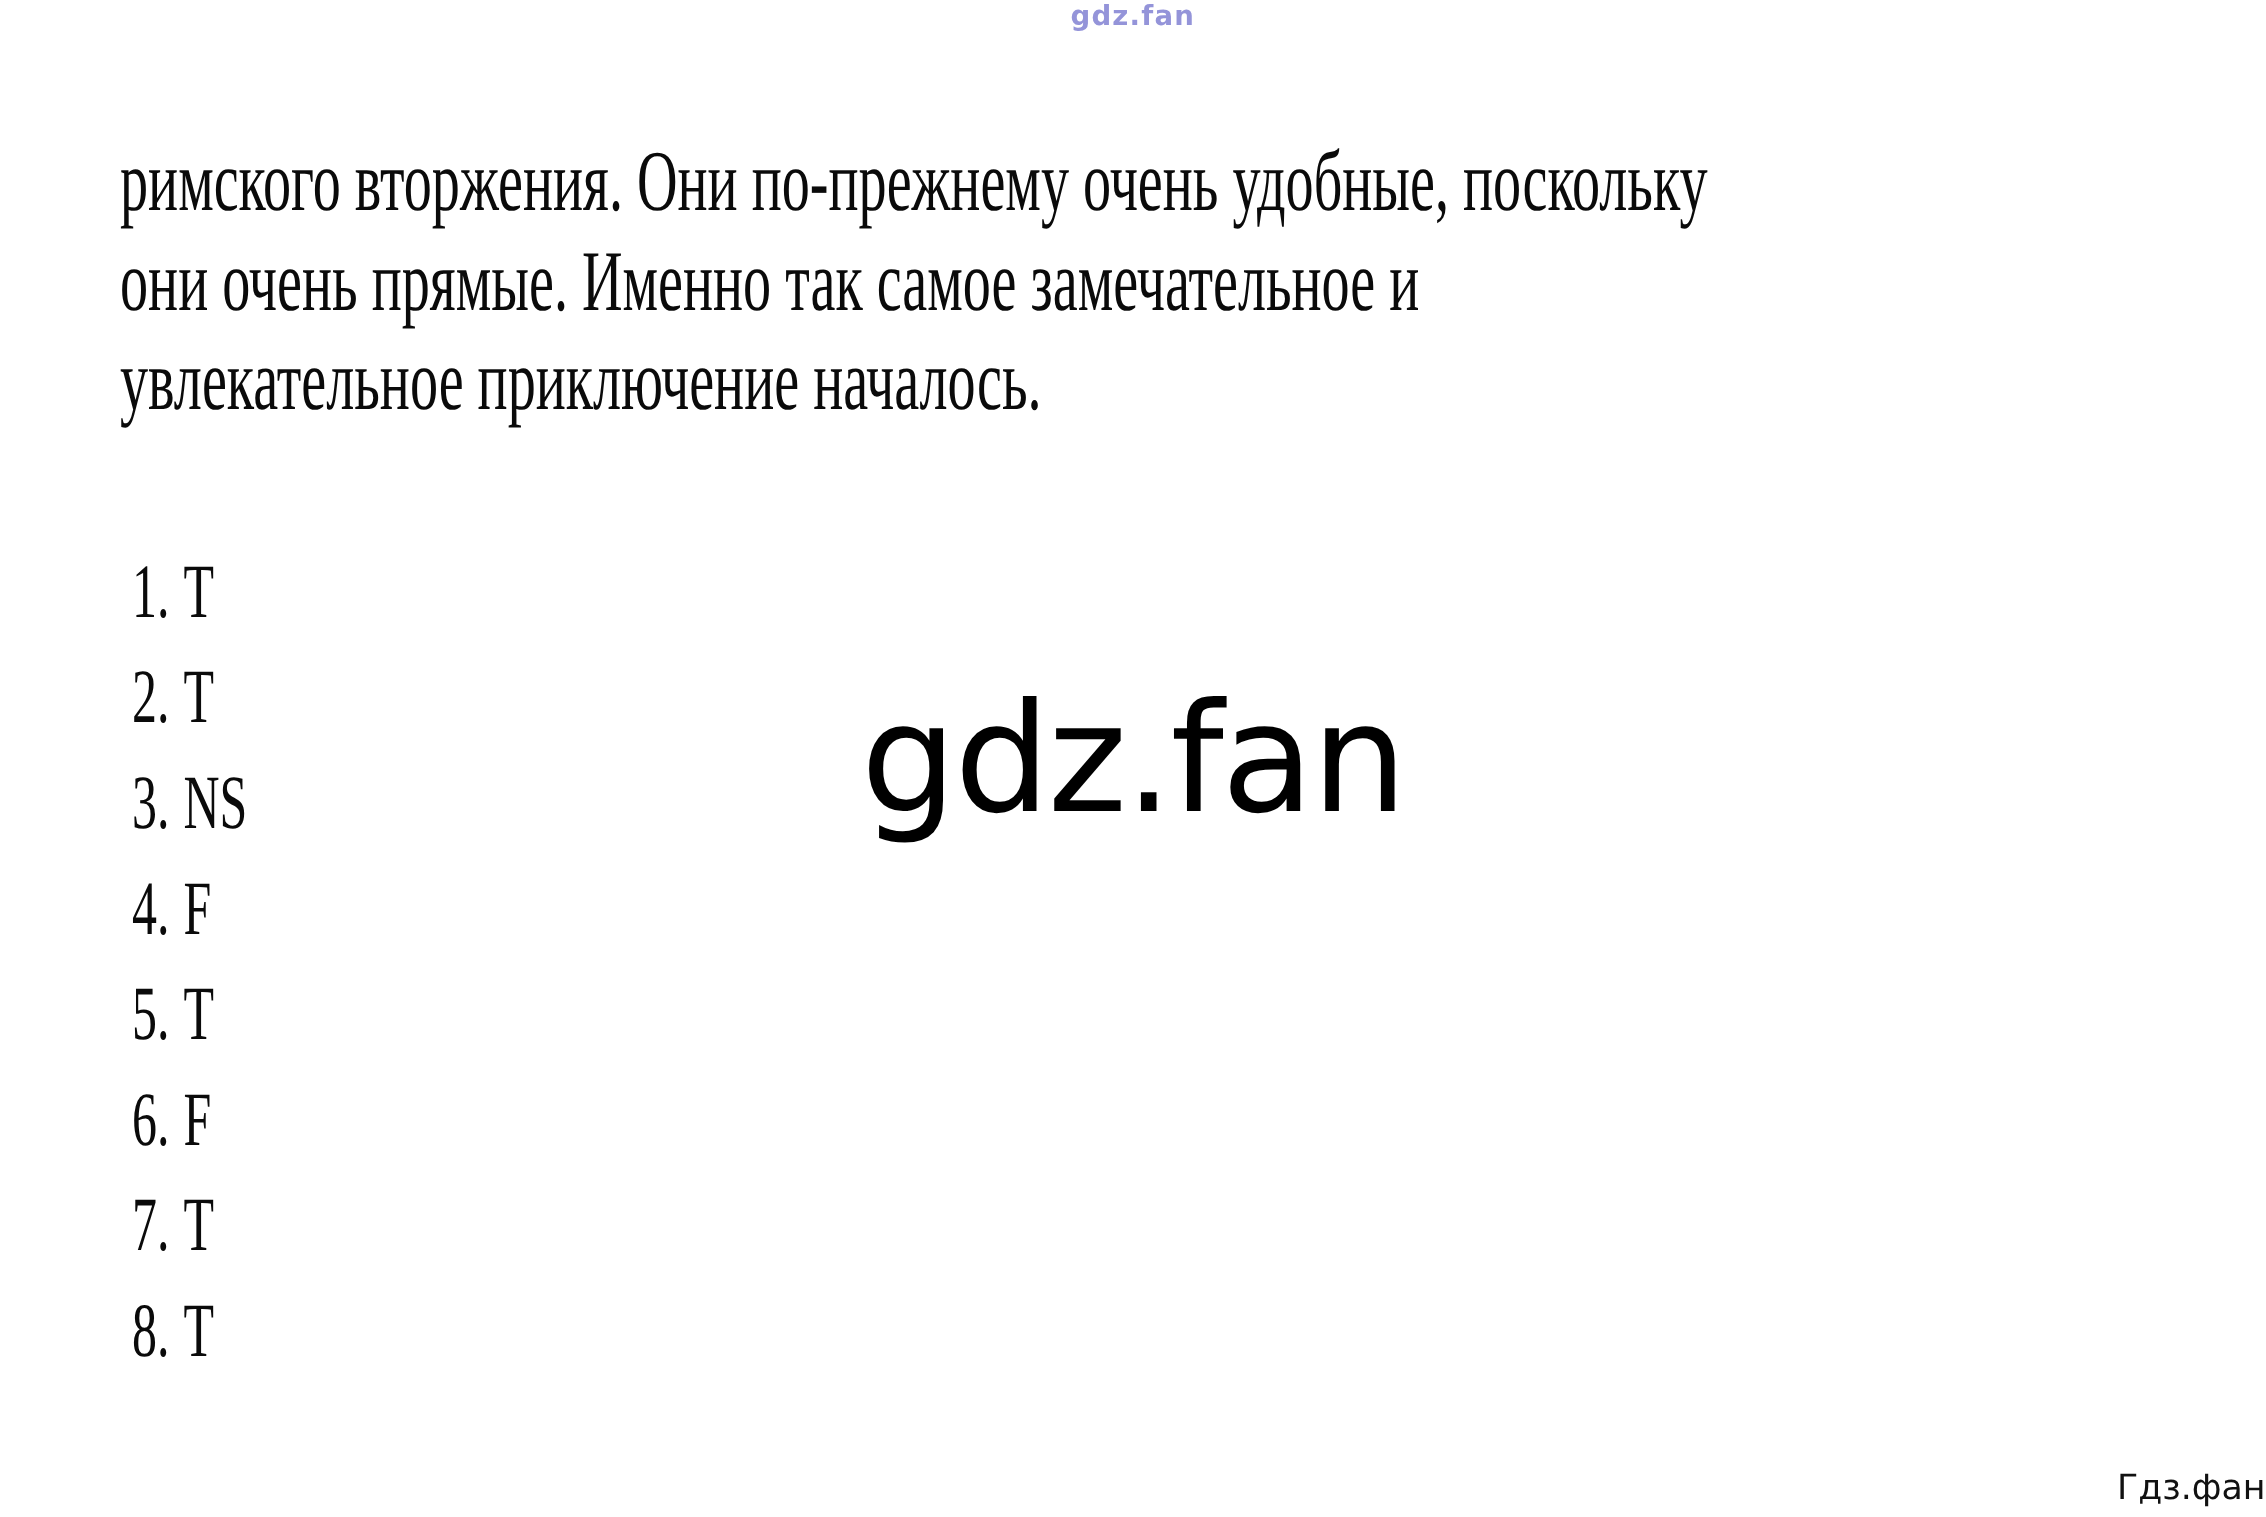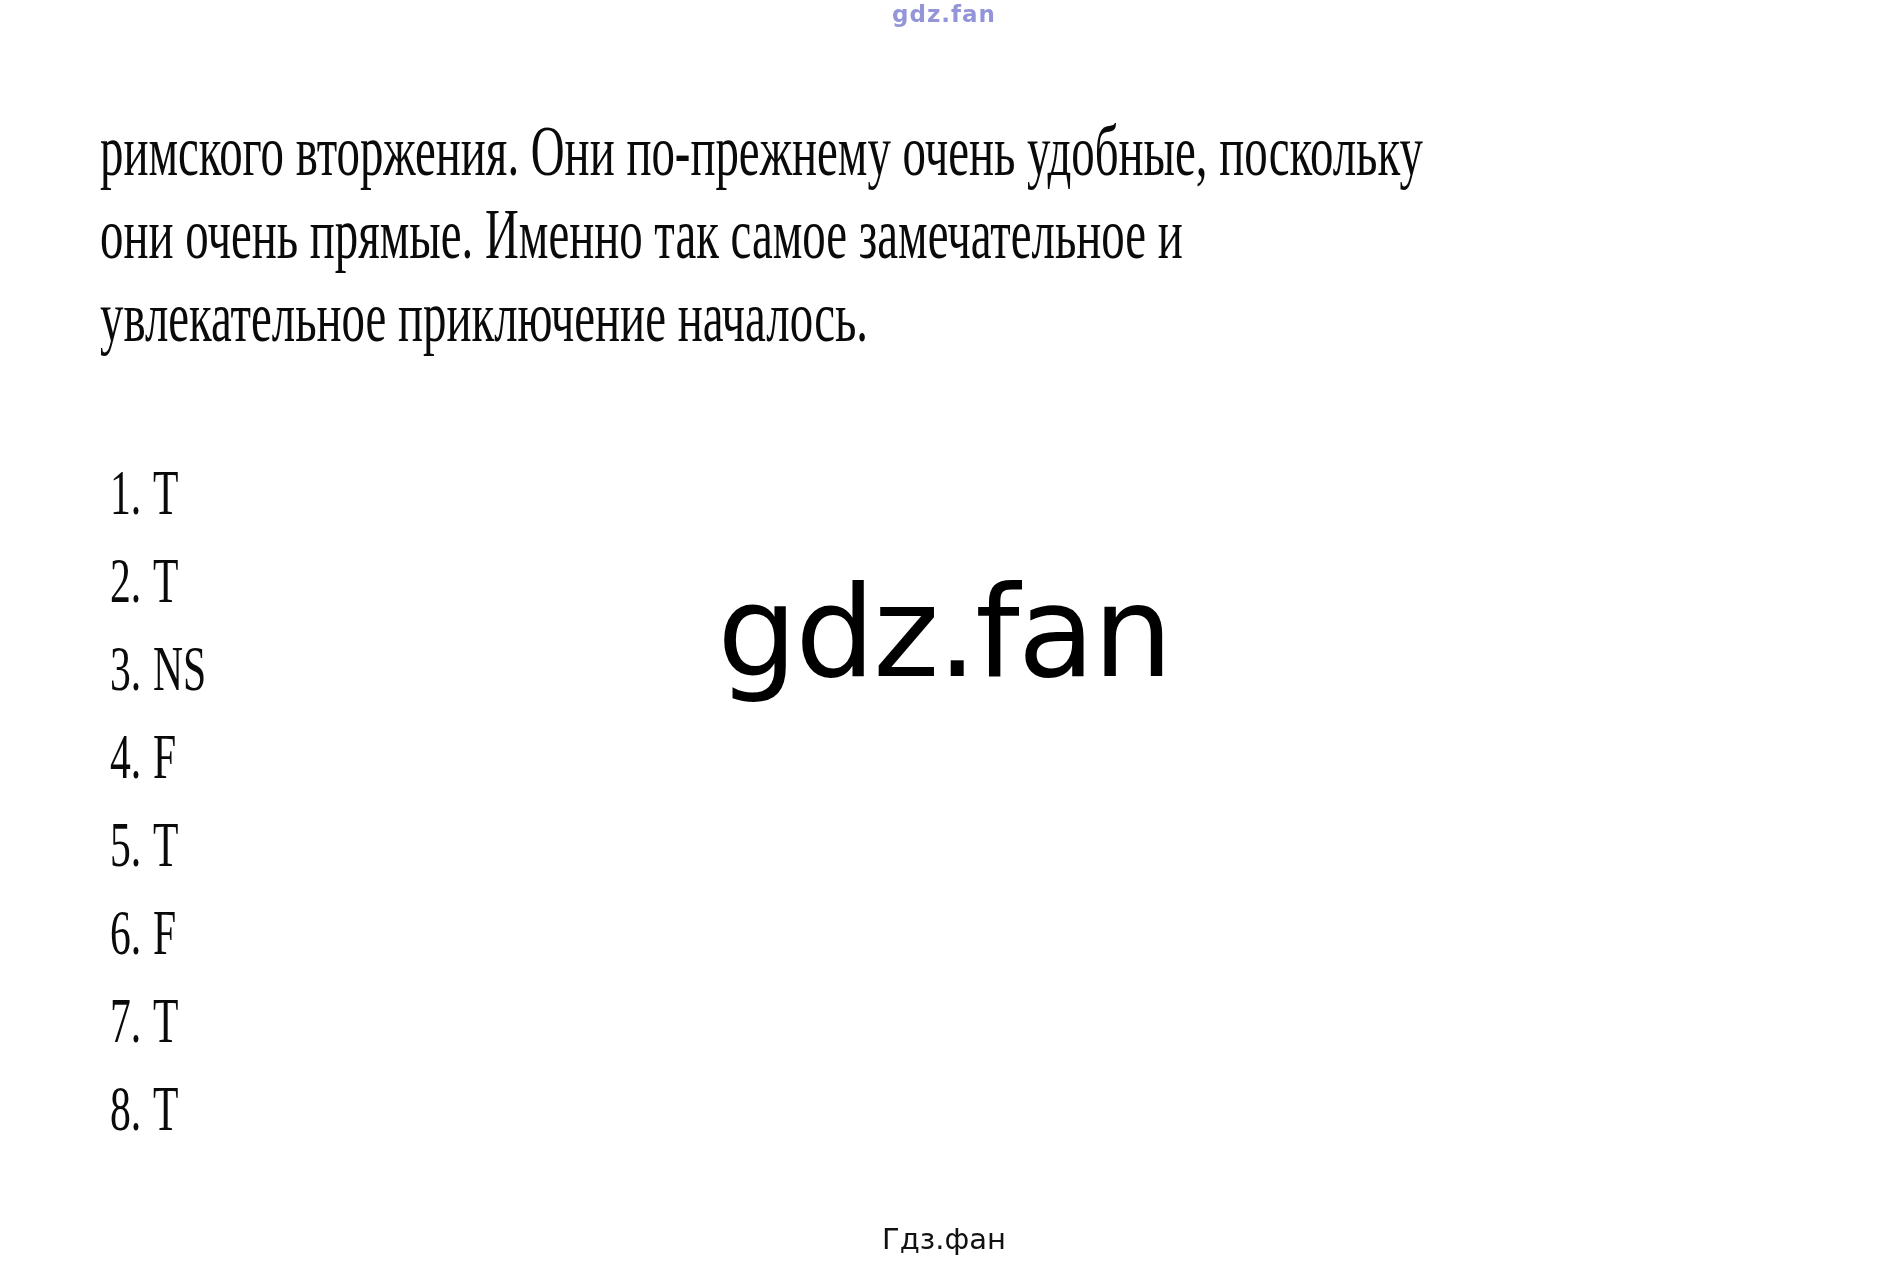--- a/index.html
+++ b/index.html
@@ -52,21 +52,21 @@
     top: 560px; left: 0; width: 100%;
     text-align: center;
     font-family: "DejaVu Sans", sans-serif;
     font-size: 126px;
     line-height: 1.16;
     letter-spacing: -2px;
   }
   .footer {
     position: absolute;
     top: 1223px; left: 0; width: 100%;
-    text-align: center;
+    text-align: right;
     font-family: "DejaVu Sans", sans-serif;
     font-size: 29px;
     line-height: 1.16;
   }
 </style>
 </head>
 <body>
 
 <div class="page" style="background: rgb(255, 255, 255);">
 

